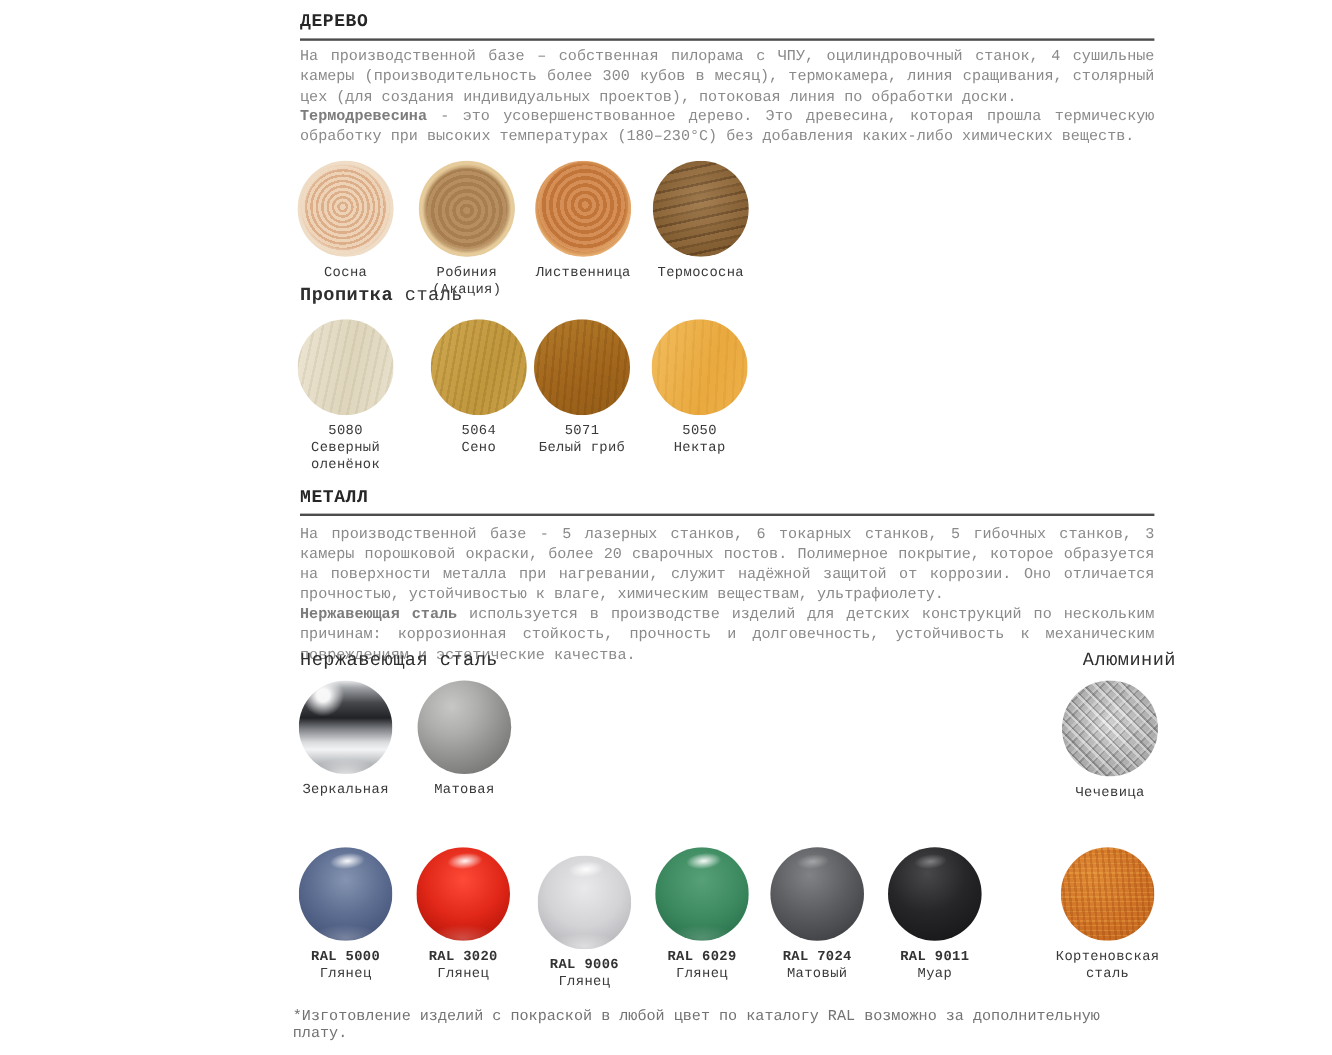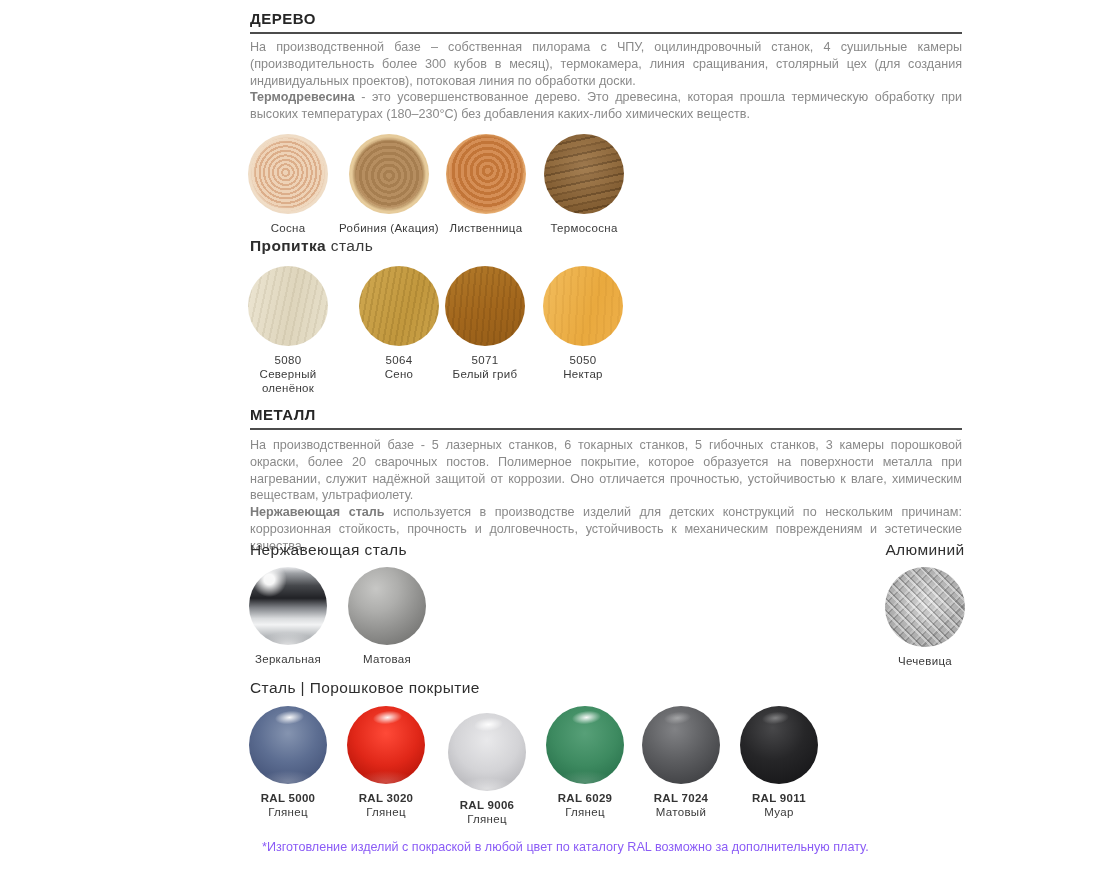--- a/index.html
+++ b/index.html
@@ -1,20 +1,20 @@
 <!DOCTYPE html>
 <html><head>
 <meta charset="utf-8">
 <style>
   html,body{margin:0;padding:0;background:#ffffff;}
   .page{
     position:relative;
     width:1086px;height:879px;
     background:#ffffff;
-    font-family:Liberation Sans, sans-serif;
+    font-family:Liberation Mono, monospace;
     overflow:hidden;
   }
   .abs{position:absolute;}
   
   .sec-head{
     left:250px;width:712px;
     font-size:15px;font-weight:700;letter-spacing:.5px;color:#262626;
     padding-bottom:5px;border-bottom:2px solid #4c4c4c;margin:0;
   }
   .body-block{
@@ -110,22 +110,22 @@
     background:radial-gradient(ellipse at center, rgba(255,255,255,.95) 0%, rgba(255,255,255,0) 72%);
     transform:rotate(-6deg);
   }
   .sheen::after{
     content:"";position:absolute;left:28%;top:8%;width:34%;height:16%;
     border-radius:50%;
     background:radial-gradient(ellipse at center, rgba(255,255,255,.35) 0%, rgba(255,255,255,0) 72%);
     transform:rotate(-6deg);
   }
   .footnote{
-    left:262px;width:712px;
-    font-size:12.6px;color:#8b5cf6;
+    left:244px;width:712px;
+    font-size:12.6px;color:#737373;
   }
 </style>
 </head>
 <body>
 
 <div class="page">
 
   <h2 class="abs sec-head" style="top:10px">ДЕРЕВО</h2>
 
   <div class="abs body-block" style="top:39px">
@@ -182,36 +182,35 @@
   </figure>
 
   <h2 class="abs sec-head" style="top:406px">МЕТАЛЛ</h2>
 
   <div class="abs body-block" style="top:437px">
     <p><span>На производственной базе - 5 лазерных станков, 6 токарных станков, 5 гибочных станков, 3 камеры порошковой окраски, более 20 сварочных постов. Полимерное покрытие, которое образуется на поверхности металла при нагревании, служит надёжной защитой от коррозии. Оно отличается прочностью, устойчивостью к влаге, химическим веществам, ультрафиолету.</span></p>
     <p><b>Нержавеющая сталь</b><span> используется в производстве изделий для детских конструкций по нескольким причинам: коррозионная стойкость, прочность и долговечность, устойчивость к механическим повреждениям и эстетические качества.</span></p>
   </div>
 
   <div class="abs subhead" style="left:250px;top:541px">Нержавеющая сталь</div>
-  <div class="abs subhead" style="left:870px;top:541px;width:110px;text-align:center">Алюминий</div>
+  <div class="abs subhead" style="left:870px;top:541px;width:110px;text-align:right">Алюминий</div>
 
   <figure class="sw" style="left:233px;top:567px">
     <div class="circle sphere c-mirror"></div>
     <figcaption class="slabel">Зеркальная</figcaption>
   </figure>
   <figure class="sw" style="left:332px;top:567px">
     <div class="circle sphere c-matte"></div>
     <figcaption class="slabel">Матовая</figcaption>
   </figure>
   <figure class="sw" style="left:870px;top:567px">
     <div class="circle c-checker"></div>
     <figcaption class="slabel">Чечевица</figcaption>
   </figure>
 
-  <div class="abs subhead" style="left:250px;top:679px">Сталь | Порошковое покрытие</div>
 
   <figure class="sw" style="left:233px;top:706px">
     <div class="circle sphere gloss c-ral5000"></div>
     <figcaption class="slabel">
         <span class="code">RAL 5000</span>
         <span class="finish">Глянец</span>
       </figcaption>
   </figure>
   <figure class="sw" style="left:331px;top:706px">
     <div class="circle sphere gloss c-ral3020"></div>
@@ -241,16 +240,20 @@
         <span class="finish">Матовый</span>
       </figcaption>
   </figure>
   <figure class="sw" style="left:724px;top:706px">
     <div class="circle sphere sheen c-ral9011"></div>
     <figcaption class="slabel">
         <span class="code">RAL 9011</span>
         <span class="finish">Муар</span>
       </figcaption>
   </figure>
+  <figure class="sw" style="left:868px;top:706px">
+    <div class="circle sphere c-corten"></div>
+    <figcaption class="slabel">Кортеновская сталь</figcaption>
+  </figure>
 
   <div class="abs footnote" style="top:840px">*Изготовление изделий с покраской в любой цвет по каталогу RAL возможно за дополнительную плату.</div>
 
 </div>
 
 </body></html>

